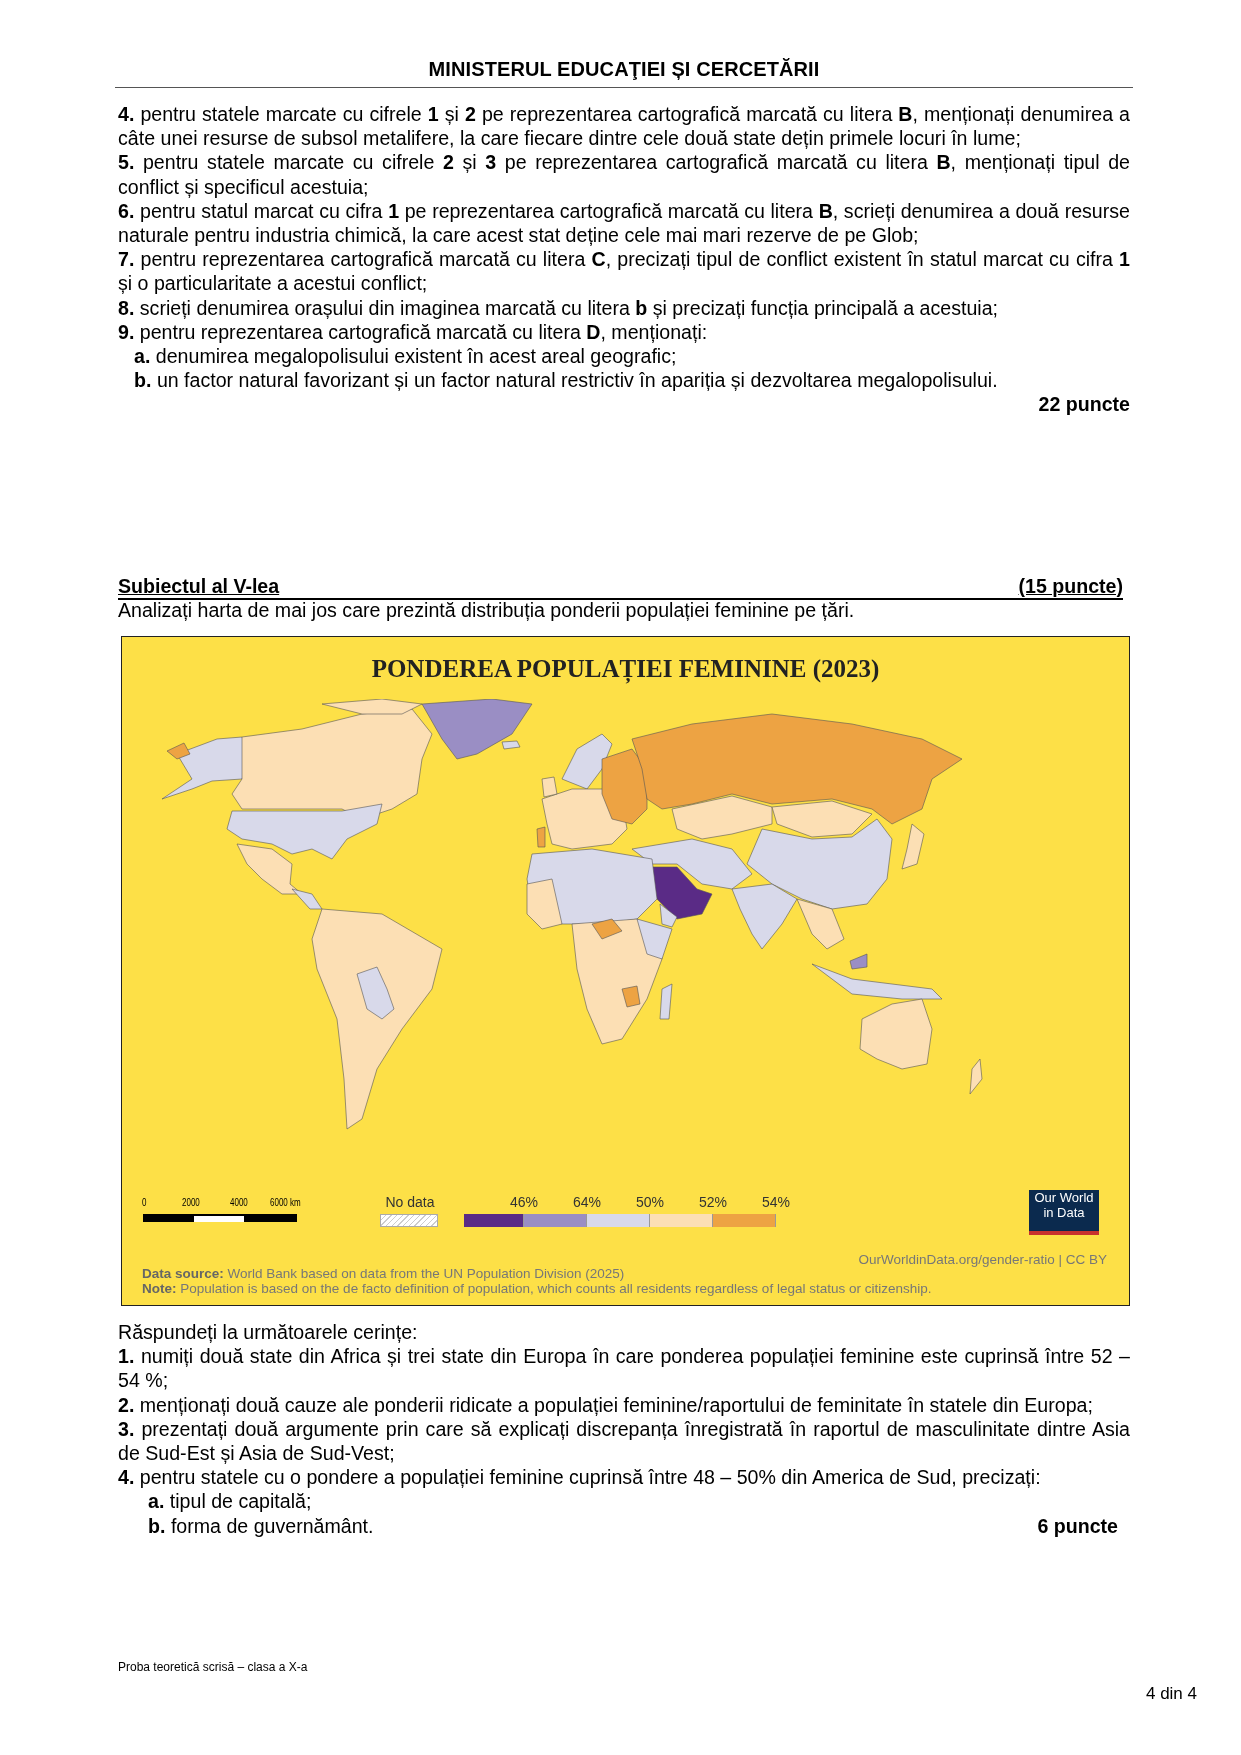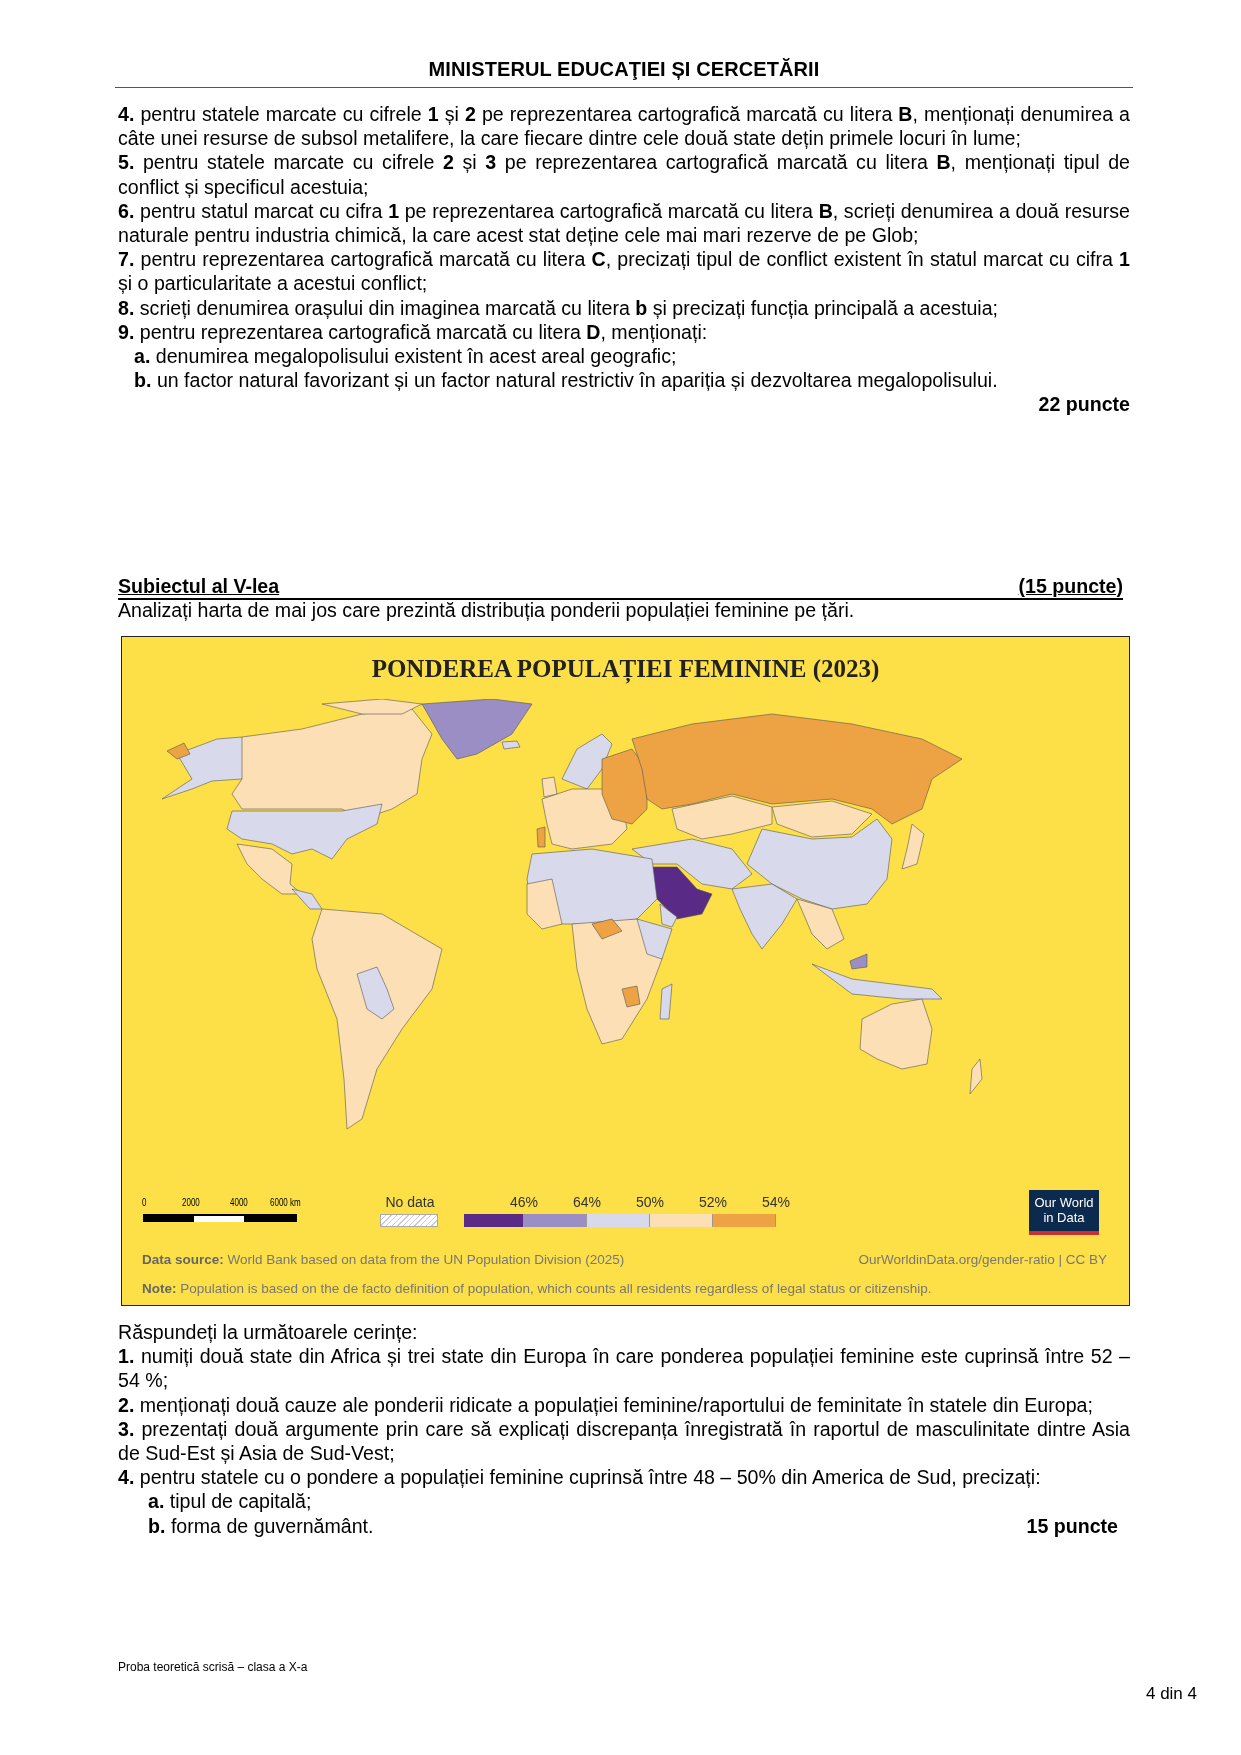--- a/index.html
+++ b/index.html
@@ -21,22 +21,22 @@
   .scale-labels { position: absolute; top: 0; left: 0; width: 180px; font-family: "Liberation Sans Narrow", "Liberation Sans", sans-serif; font-size: 10px; }
   .scale-labels span { position: absolute; transform: scaleX(0.8); transform-origin: left; }
   .scale-bar { position: absolute; top: 17px; left: 1px; height: 6px; width: 152px; border: 1px solid #000; display: flex; }
   .scale-bar div { height: 100%; }
   .nodata { position: absolute; left: 258px; top: 557px; width: 60px; text-align: center; font-size: 14px; color: #333; }
   .nodata-swatch { position: absolute; left: 258px; top: 577px; width: 56px; height: 11px; border: 1px solid #aaa; background: repeating-linear-gradient(135deg, #fff 0 3px, #ccc 3px 4px); }
   .legend { position: absolute; left: 342px; top: 557px; width: 400px; height: 40px; }
   .legend-label { position: absolute; top: 0; font-size: 14px; color: #333; transform: translateX(-50%); }
   .legend-bar { position: absolute; top: 20px; left: 0; height: 13px; display: flex; }
   .legend-bar div { height: 100%; border-right: 1px solid #999; box-sizing: border-box; }
-  .owid-logo { position: absolute; right: 30px; top: 553px; width: 70px; height: 45px; background: #0b2a4e; color: #fff; font-size: 13px; text-align: center; line-height: 15px; padding-top: 5px; box-sizing: border-box; border-bottom: 4px solid #c8322e; }
-  .source { position: absolute; left: 20px; top: 615px; font-size: 13.5px; color: #777; }
+  .owid-logo { position: absolute; right: 30px; top: 553px; width: 70px; height: 45px; background: #0b2a4e; color: #fff; font-size: 13px; text-align: center; line-height: 15px; box-sizing: border-box; border-bottom: 4px solid #c8322e; }
+  .source { position: absolute; left: 20px; top: 629px; font-size: 13.5px; color: #777; }
   .source b, .note b { color: #666; font-weight: bold; }
   .source-right { position: absolute; right: 22px; top: 615px; font-size: 13.5px; color: #777; }
   .note { position: absolute; left: 20px; top: 637px; font-size: 13.5px; color: #777; margin-top: 7px; }
   .footer-left { position: absolute; left: 118px; top: 1660px; font-size: 12px; }
   .footer-page { position: absolute; left: 0; width: 1197px; top: 1684px; text-align: right; font-size: 17px; }
 </style>
 </head>
 <body>
 
 <div class="page-header">MINISTERUL EDUCAŢIEI ȘI CERCETĂRII</div>
@@ -171,18 +171,18 @@
 
 <div class="text-block" style="top:1320px;">
   <p>Răspundeți la următoarele cerințe:</p>
   <p><b>1.</b> <span>numiți două state din Africa și trei state din Europa în care ponderea populației feminine este cuprinsă între 52 – 54 %;</span></p>
   <p><b>2.</b> <span>menționați două cauze ale ponderii ridicate a populației feminine/raportului de feminitate în statele din Europa;</span></p>
   <p><b>3.</b> <span>prezentați două argumente prin care să explicați discrepanța înregistrată în raportul de masculinitate dintre Asia de Sud-Est și Asia de Sud-Vest;</span></p>
   <p><b>4.</b> <span>pentru statele cu o pondere a populației feminine cuprinsă între 48 – 50% din America de Sud, precizați:</span></p>
   <p class="indent2"><b>a.</b> <span>tipul de capitală;</span></p>
   <p class="indent2" style="display:flex; justify-content:space-between; padding-right:12px;">
       <span><b>b.</b> <span>forma de guvernământ.</span></span>
-      <b>15 puncte</b>
+      <b>6 puncte</b>
     </p>
 </div>
 
 <div class="footer-left">Proba teoretică scrisă – clasa a X-a</div>
 <div class="footer-page">4 din 4</div>
 
 </body></html>

